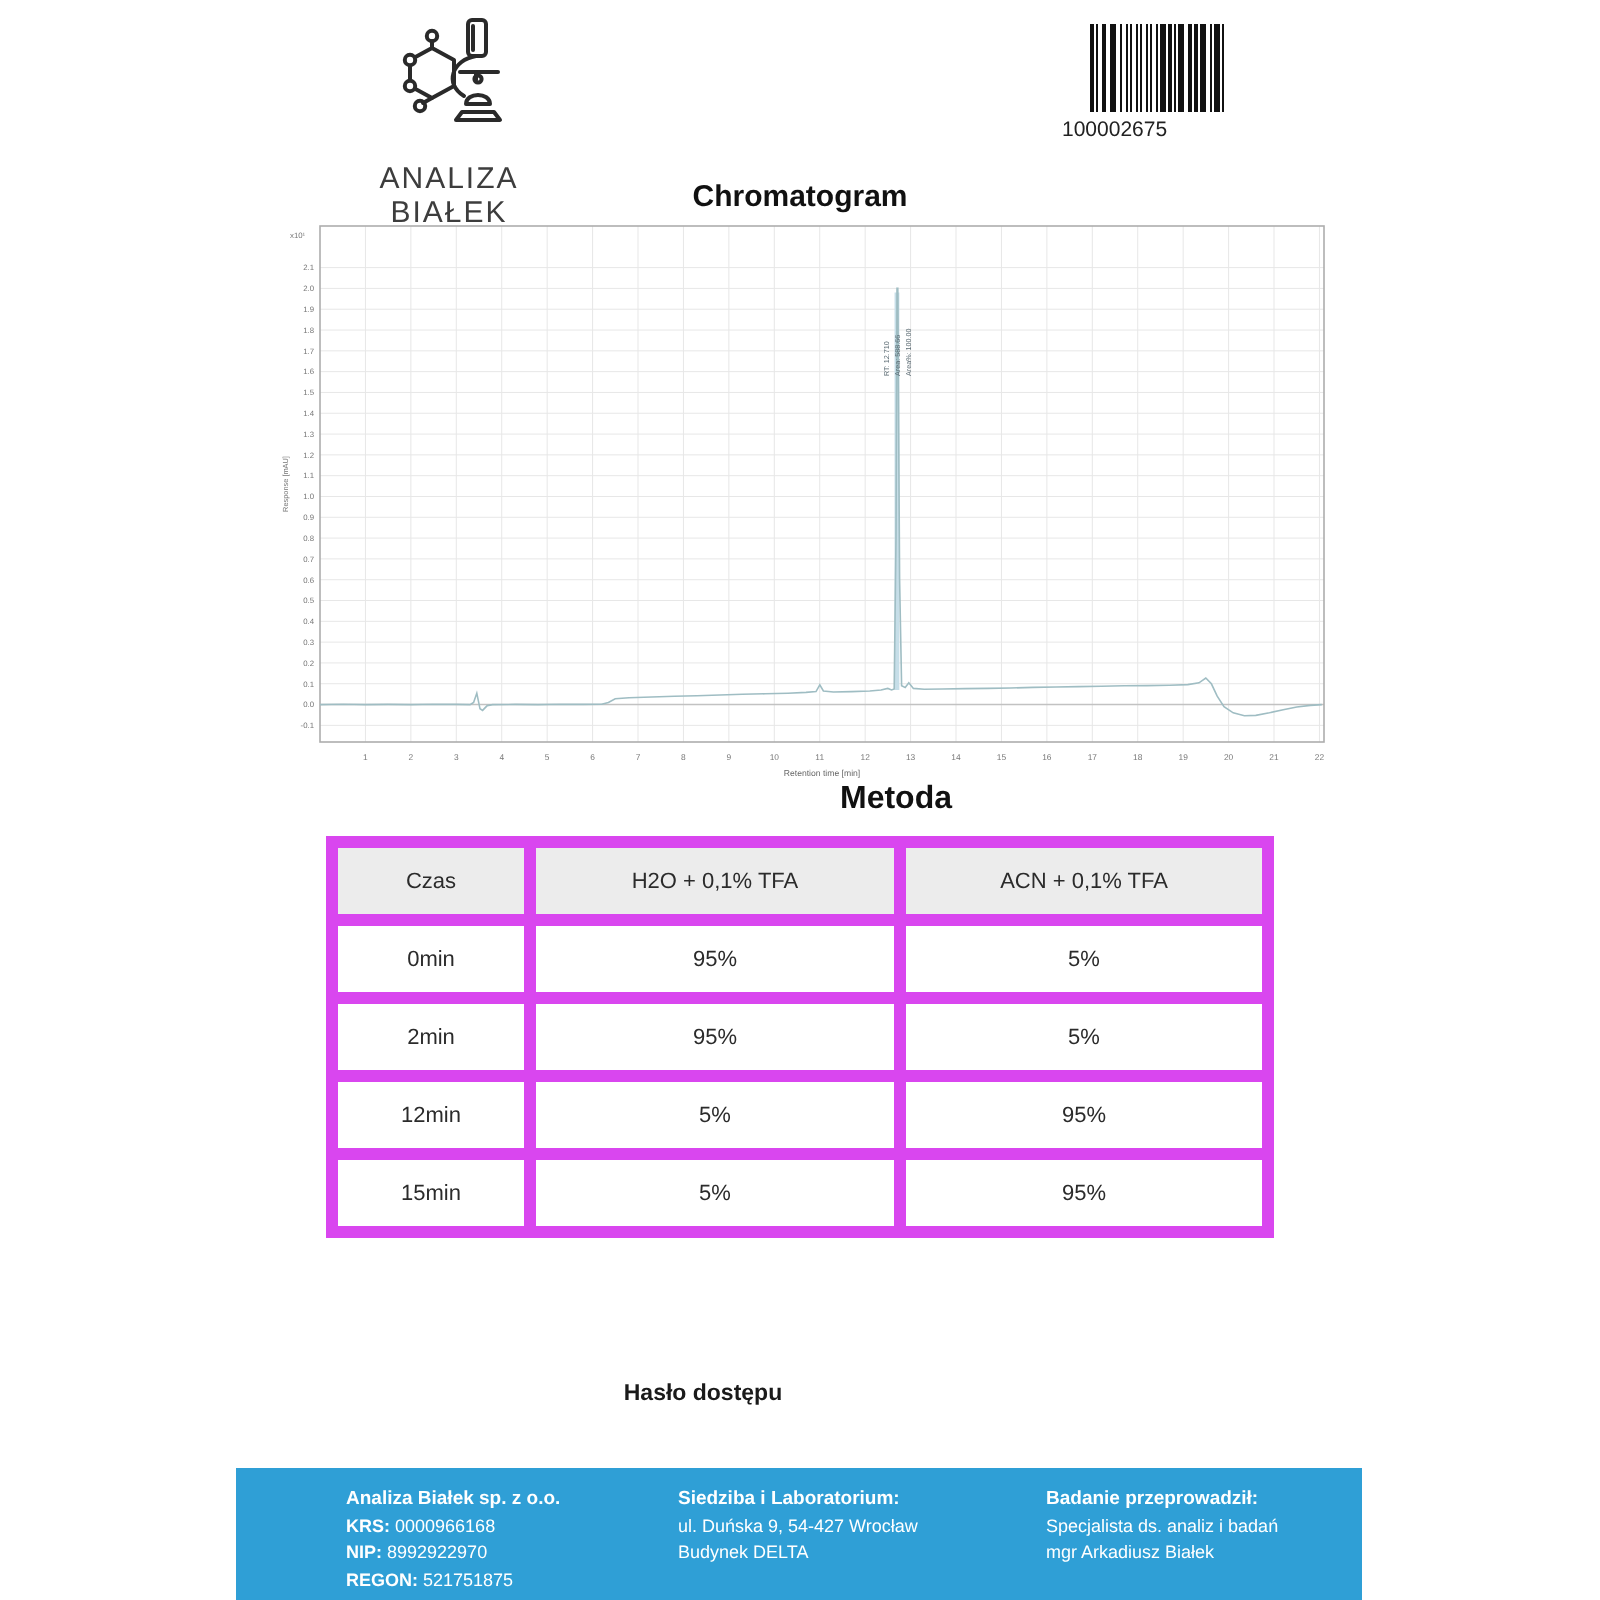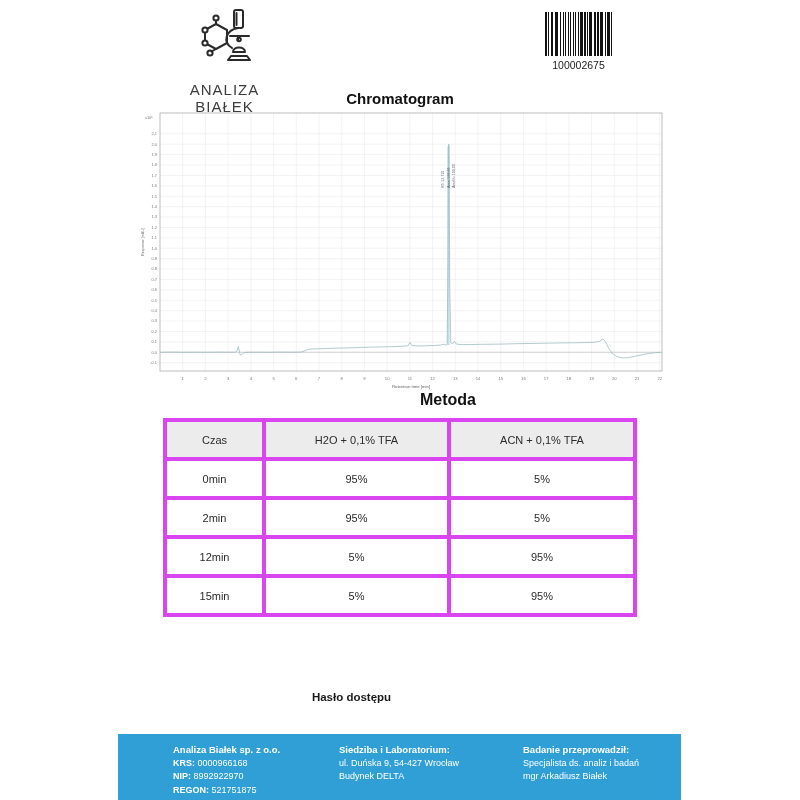--- a/index.html
+++ b/index.html
@@ -6,38 +6,38 @@
   html,body { width:800px; height:800px; background:#ffffff;
     font-family:"Liberation Sans", sans-serif; color:#1a1a1a; }
   #page { position:relative; width:800px; height:800px; background:#fff; overflow:hidden; }
 
   
   .logo { position:absolute; left:162px; top:6px; width:125px; text-align:center; }
   .logo svg { display:block; margin:0 auto; }
   .logo-text { margin-top:17px; font-size:15px; letter-spacing:1px; color:#3d3d3d; }
 
   
-  .barcode { position:absolute; left:531px; top:12px; width:95px; text-align:center; }
+  .barcode { position:absolute; left:531px; top:12px; width:95px; }
   .bars { height:44px; display:flex; align-items:stretch; justify-content:center; }
   .bars span { display:block; background:#111; height:44px; }
   .barcode-value { margin-top:3px; font-size:10.5px; color:#222; }
 
   
   .sec-title { position:absolute; left:0; width:800px; text-align:center;
     font-weight:bold; font-size:15px; color:#111; }
   #chrom-title { top:90px; }
   #metoda-title { top:391px; font-size:16px;margin-left:48px; }
 
   
   #chart-wrap { position:absolute; left:140px; top:106px; width:560px; height:290px; }
 
   
   .method-table { position:absolute; left:163px; top:418px; width:474px;
     border-collapse:collapse; font-size:11px; color:#2b2b2b; }
-  .method-table th, .method-table td { border:4px solid #d946ef; text-align:center;
+  .method-table th, .method-table td { border:6px solid #d946ef; text-align:center;
     height:39px; padding:0 4px; font-weight:normal; }
   .method-table th { background:#ececec; }
   .method-table col.c1 { width:99px; } .method-table col.c2 { width:185px; }
 
   
   .access { position:absolute; left:0; top:691px; width:703px; text-align:center; }
   .access-label { font-weight:bold; font-size:11.5px; }
   .access-value { margin-top:6px; font-size:11px; color:#222; }
 
   

